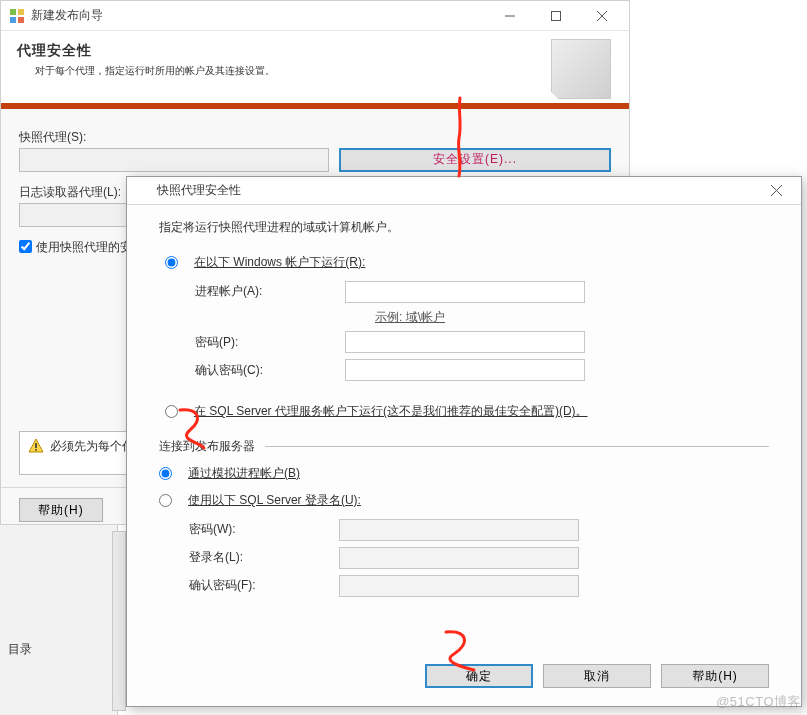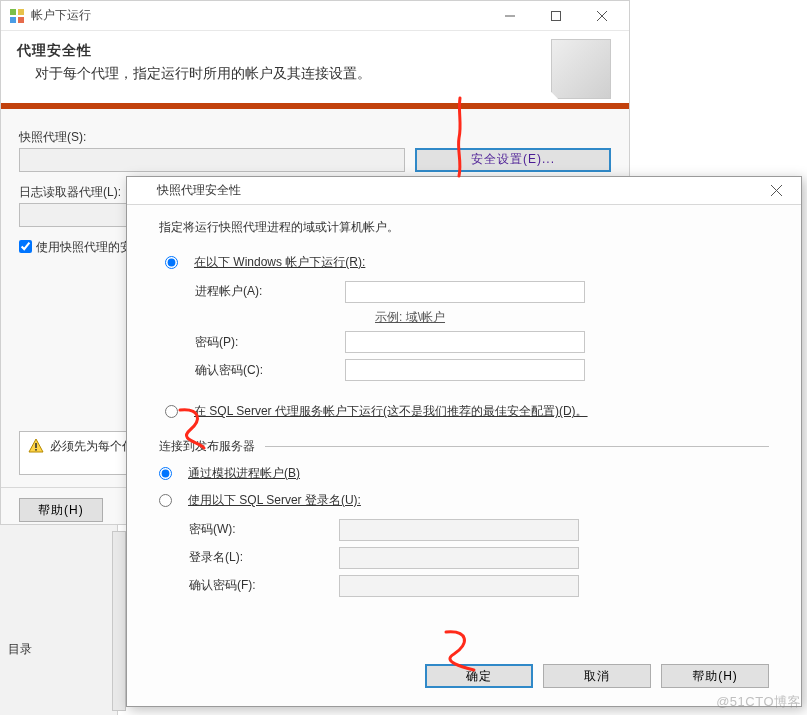--- a/index.html
+++ b/index.html
@@ -40,31 +40,31 @@
   .tb-title{flex:1;font-size:12px;color:#444;}
   .tb-ctrls{display:flex;}
   .tb-btn{width:46px;height:29px;display:flex;align-items:center;justify-content:center;
     font-size:12px;color:#555;}
 
   .wiz-head{
     background:#ffffff;border-bottom:6px solid #c2410c;
     padding:10px 16px;height:78px;position:relative;
   }
   .wiz-head h1{margin:0;font-size:14px;font-weight:700;letter-spacing:1px;}
-  .wiz-head p{margin:3px 0 0 18px;font-size:14px;}
+  .wiz-head p{margin:3px 0 0 18px;font-size:10px;}
   .decor{position:absolute;right:18px;top:8px;width:60px;height:60px;
     background:linear-gradient(135deg,#eee,#cfcfcf);
     border:1px solid #c9c9c9;clip-path:polygon(0 0,100% 0,100% 100%,12% 100%,0 88%);}
 
   .wiz-body{padding:14px 18px 0 18px;}
   .lbl{font-size:12px;margin:6px 0 2px;}
   .row-sec{display:flex;gap:10px;align-items:stretch;}
   .ro-field{flex:1;height:24px;border:1px solid #bdbdbd;background:#f0f0f0;}
-  .sec-btn{width:196px;height:24px;background:var(--btn-bg);
-    border:2px solid var(--blue-border);font-size:12px;color:#4c1d95;
+  .sec-btn{width:272px;height:24px;background:var(--btn-bg);
+    border:2px solid var(--blue-border);font-size:12px;color:#be185d;
     letter-spacing:1px;display:flex;align-items:center;justify-content:center;}
   .sec-btn.plain{border:1px solid var(--btn-border);}
 
   .chk-row{margin-top:12px;font-size:12px;display:flex;align-items:center;gap:4px;}
   .chk-row input{margin:0;}
 
   .warn-box{
     margin:176px 18px 0 18px;
     border:1px solid #bdbdbd;background:#fff;
     padding:6px 8px;display:flex;gap:6px;align-items:flex-start;
@@ -131,21 +131,21 @@
 <div class="wizard">
   <div class="titlebar">
     <span class="tb-icon">
       <svg viewBox="0 0 16 16">
           <rect x="1" y="1" width="6" height="6" fill="#7bbf4a"></rect>
           <rect x="9" y="1" width="6" height="6" fill="#e6c24b"></rect>
           <rect x="1" y="9" width="6" height="6" fill="#4b9de6"></rect>
           <rect x="9" y="9" width="6" height="6" fill="#e66b4b"></rect>
         </svg>
     </span>
-    <span class="tb-title">帐户下运行</span>
+    <span class="tb-title">新建发布向导</span>
     <div class="tb-ctrls">
       <div class="tb-btn">
         <svg width="10" height="10">
             <line x1="0" y1="5" x2="10" y2="5" stroke="#555"></line>
           </svg>
       </div>
       <div class="tb-btn">
         <svg width="10" height="10">
             <rect x="0.5" y="0.5" width="9" height="9" fill="none" stroke="#555"></rect>
           </svg>

